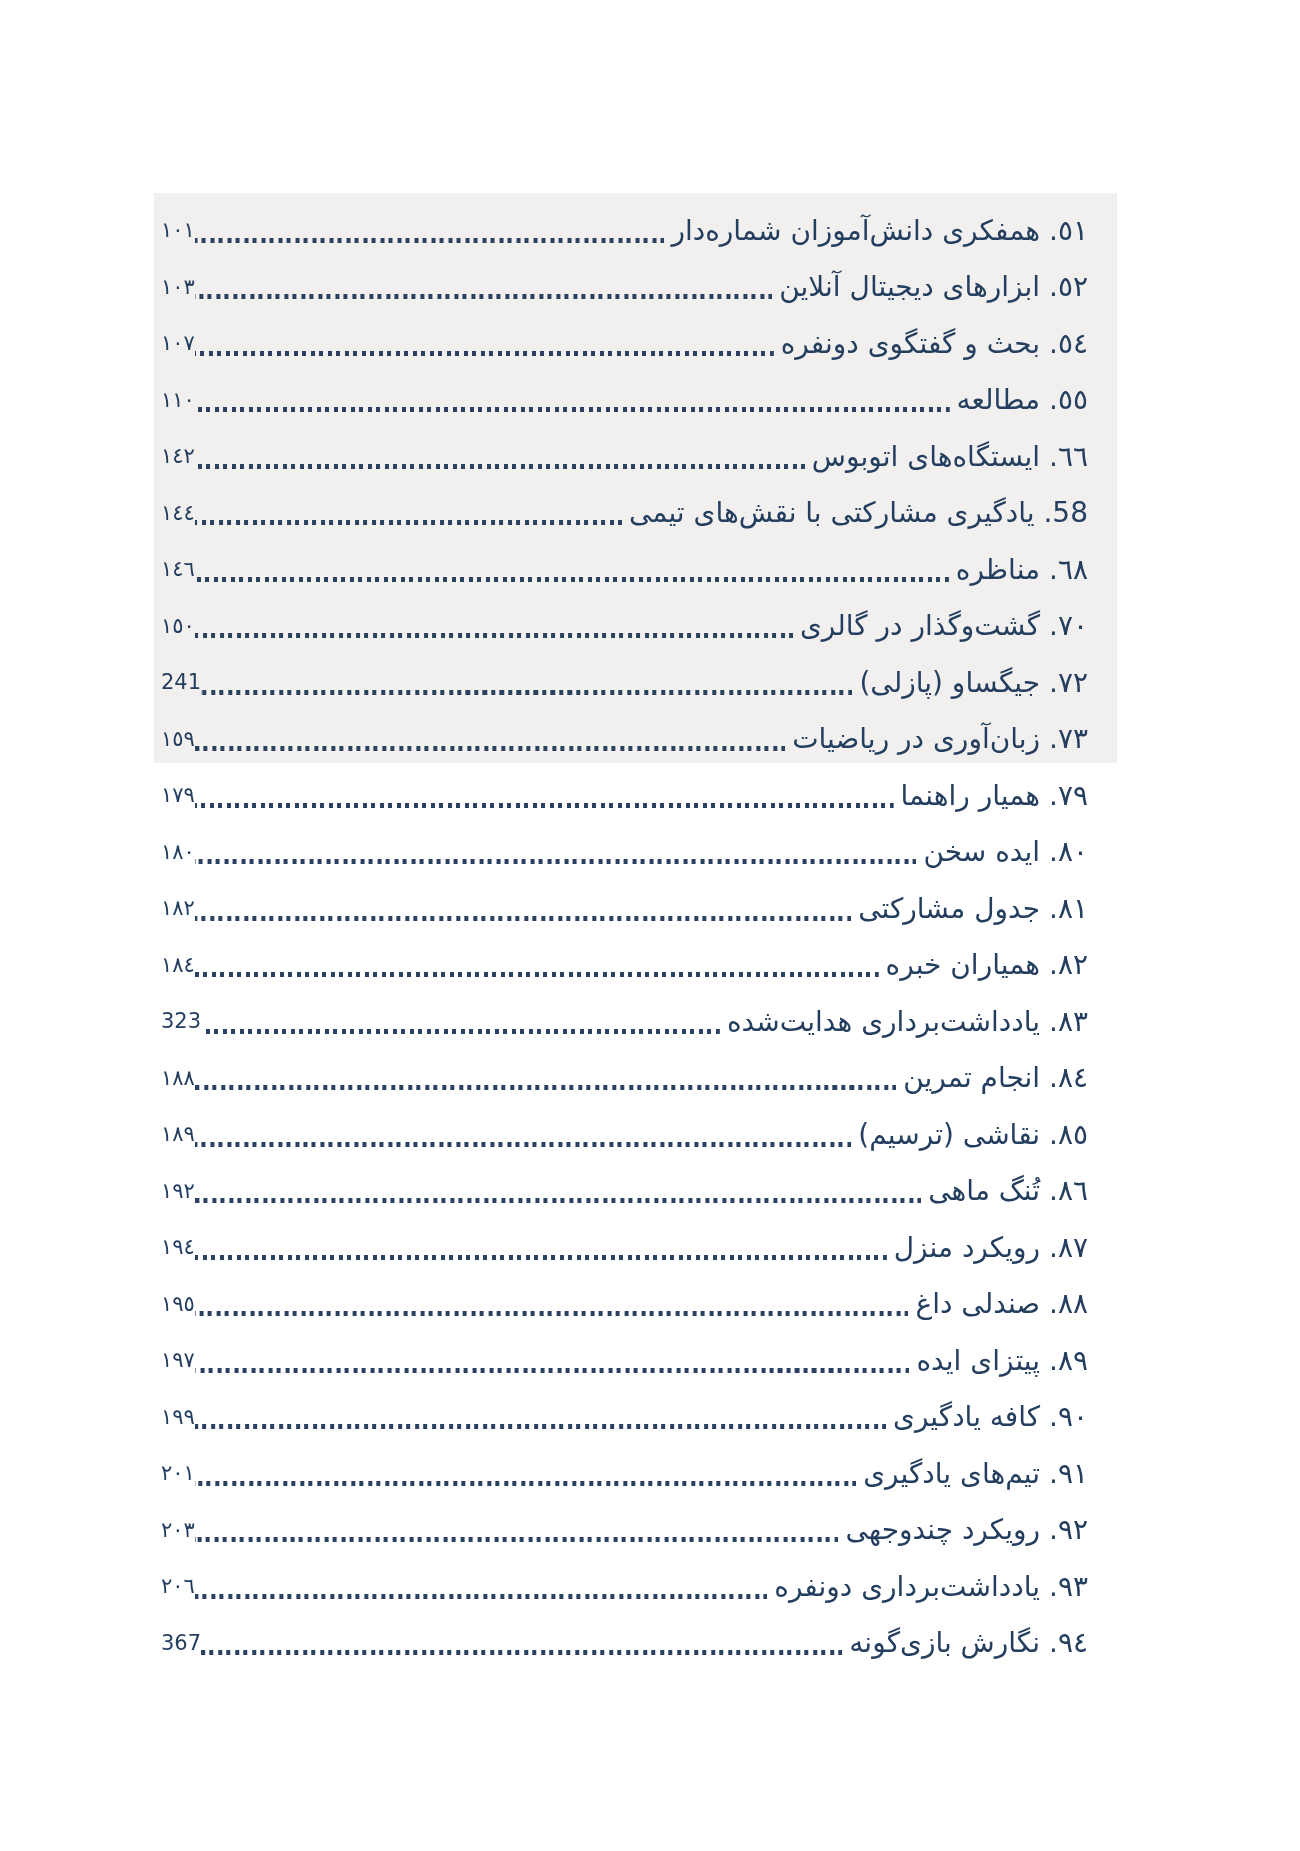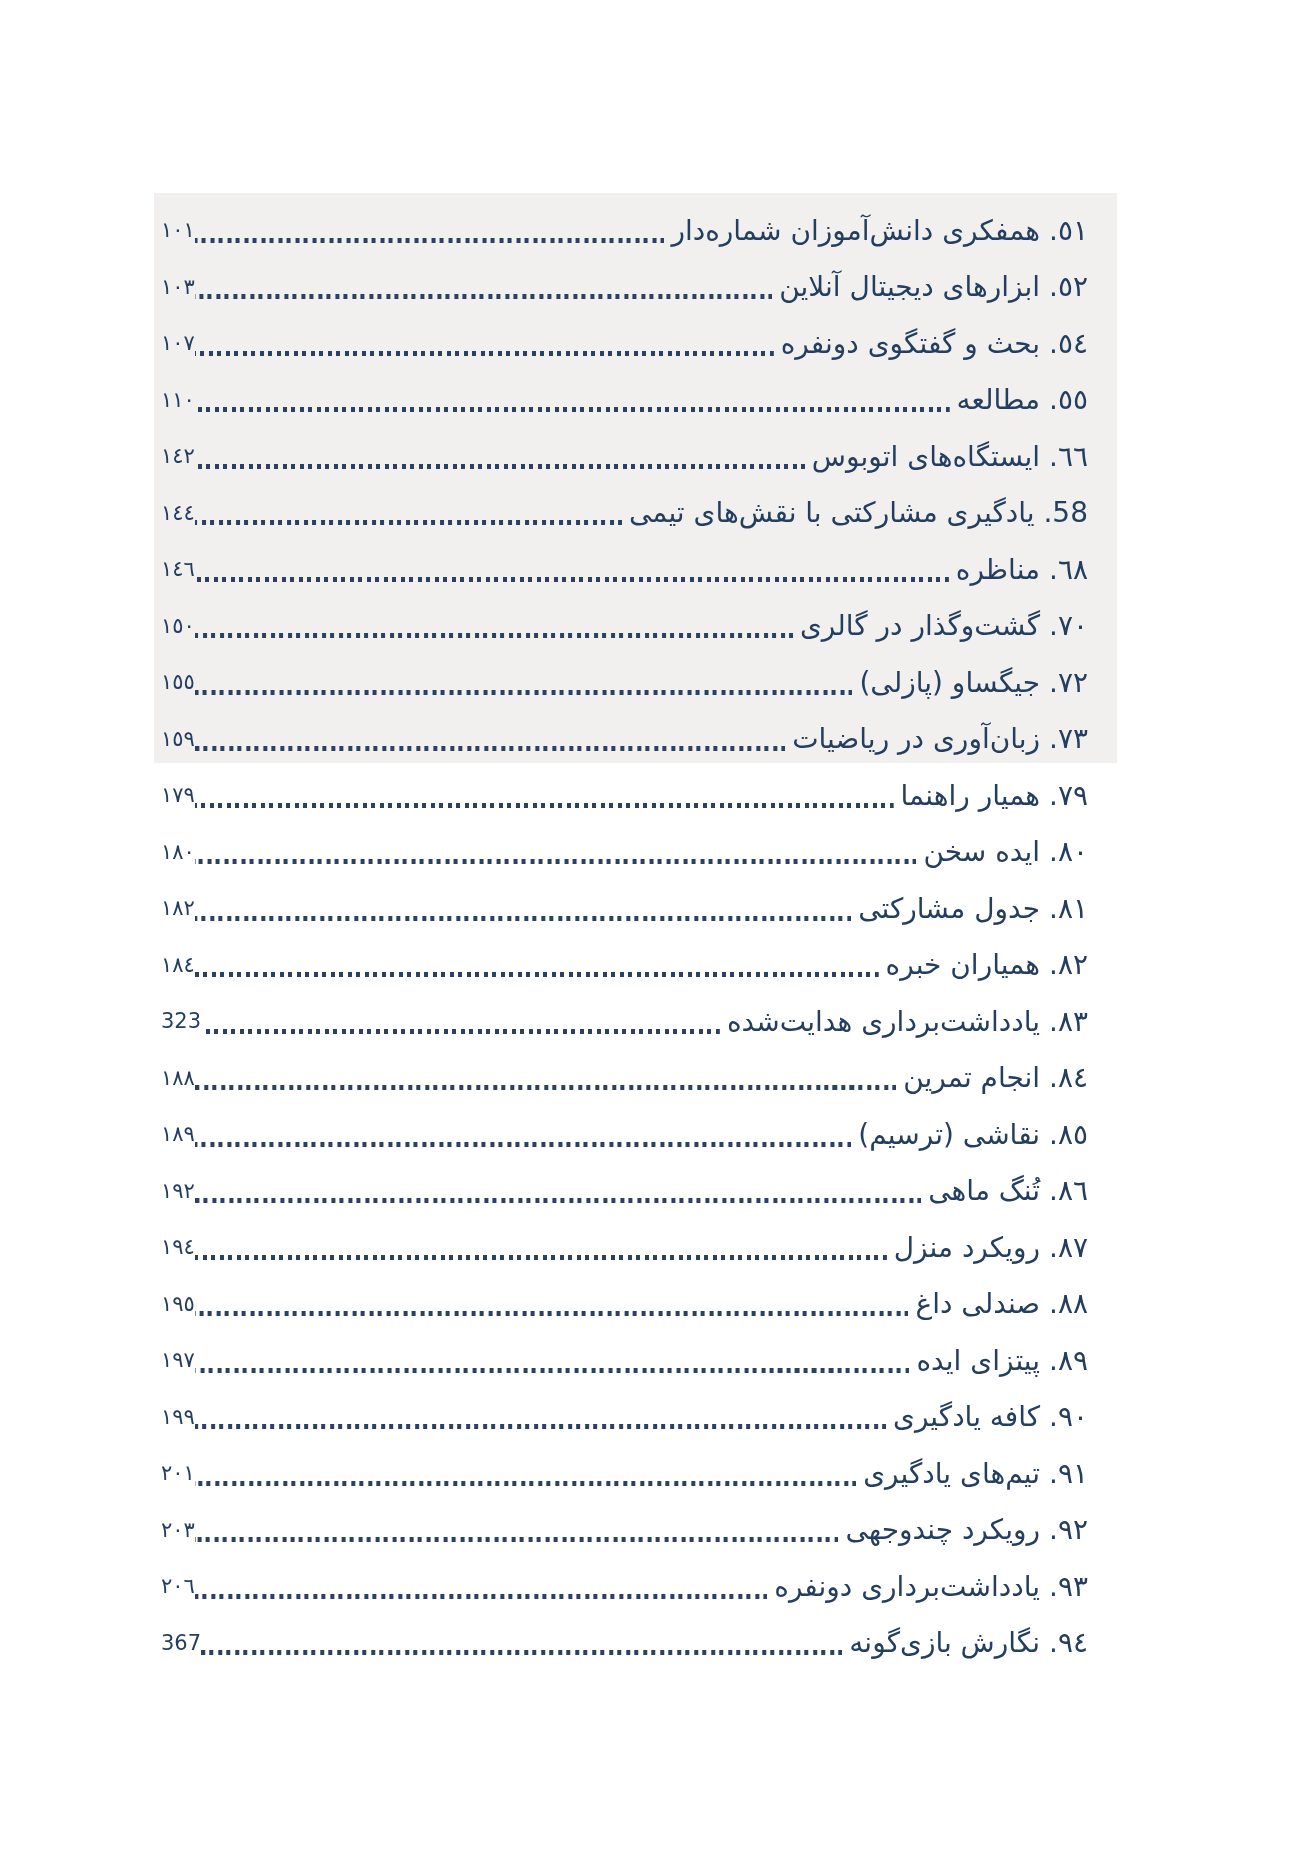--- a/index.html
+++ b/index.html
@@ -126,21 +126,21 @@
 
       <div class="row highlighted">
         <span class="entry-label"><span class="num">٧٠</span><span class="sep">. </span><span class="title">گشت‌وگذار در گالری</span></span>
         <span class="leader"></span>
         <span class="page-num">١٥٠</span>
       </div>
 
       <div class="row highlighted">
         <span class="entry-label"><span class="num">٧٢</span><span class="sep">. </span><span class="title">جیگساو (پازلی)</span></span>
         <span class="leader"></span>
-        <span class="page-num">١٥٥</span>
+        <span class="page-num">241</span>
       </div>
 
       <div class="row highlighted">
         <span class="entry-label"><span class="num">٧٣</span><span class="sep">. </span><span class="title">زبان‌آوری در ریاضیات</span></span>
         <span class="leader"></span>
         <span class="page-num">١٥٩</span>
       </div>
 
       <div class="row">
         <span class="entry-label"><span class="num">٧٩</span><span class="sep">. </span><span class="title">همیار راهنما</span></span>

